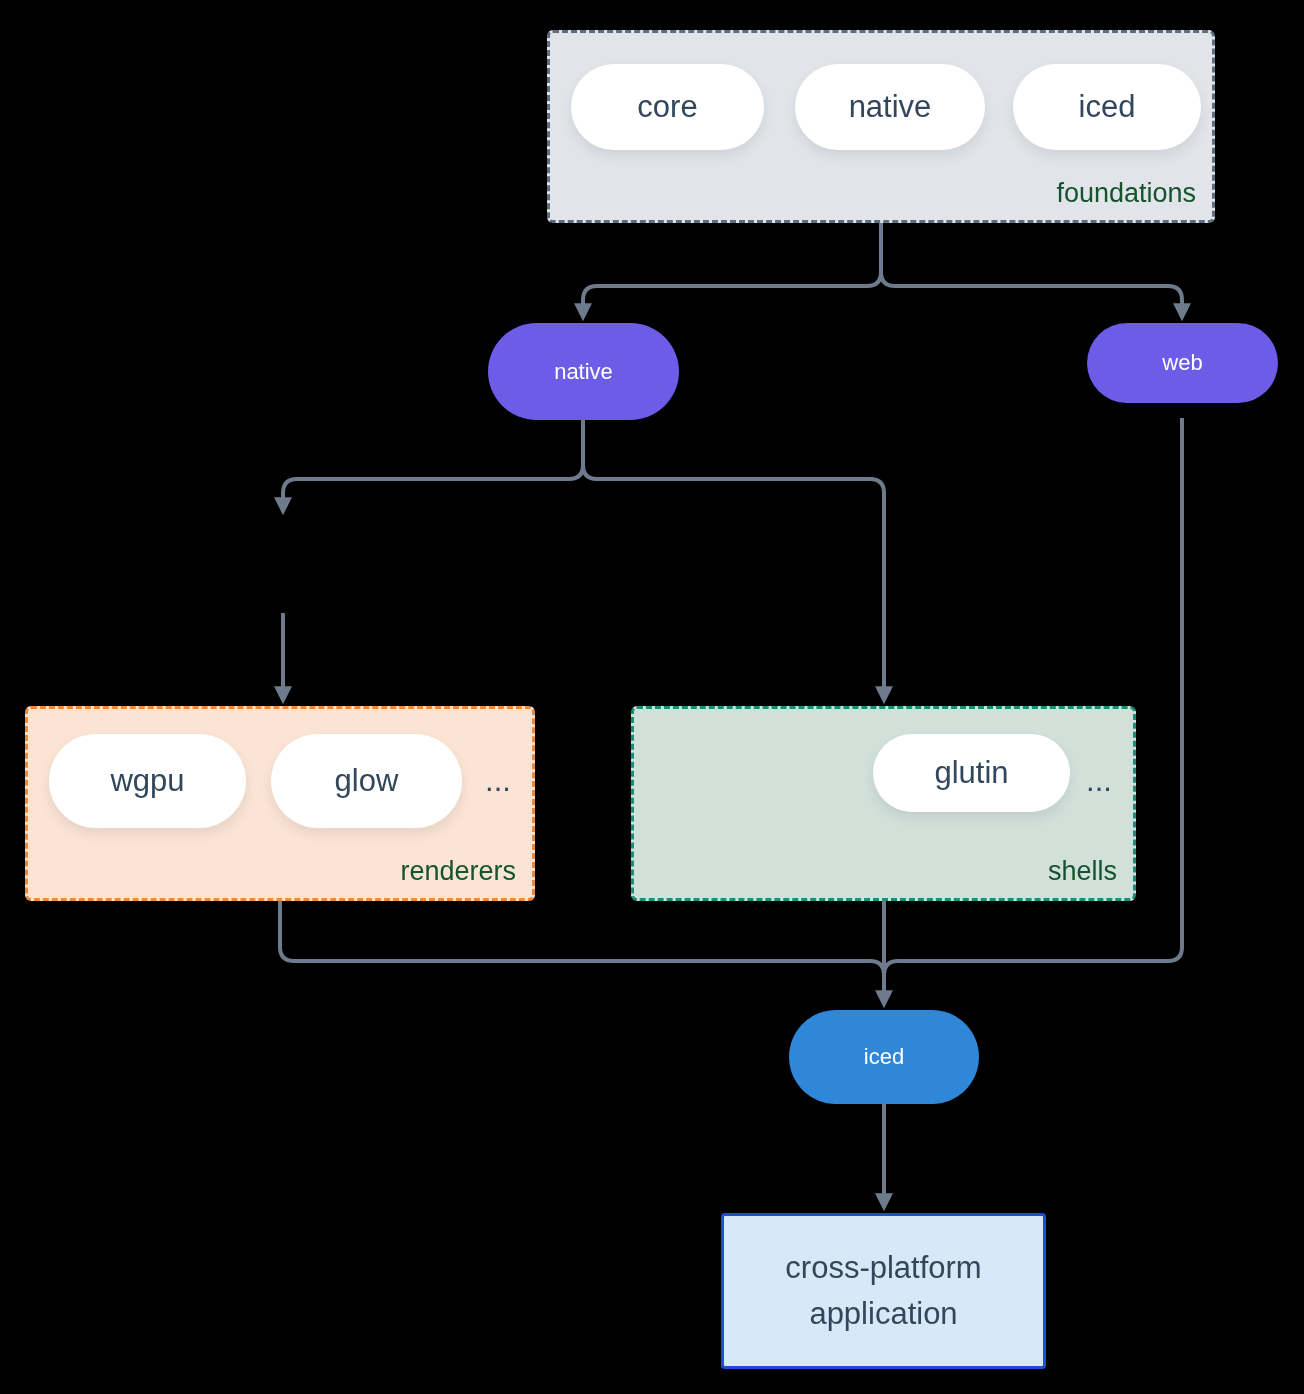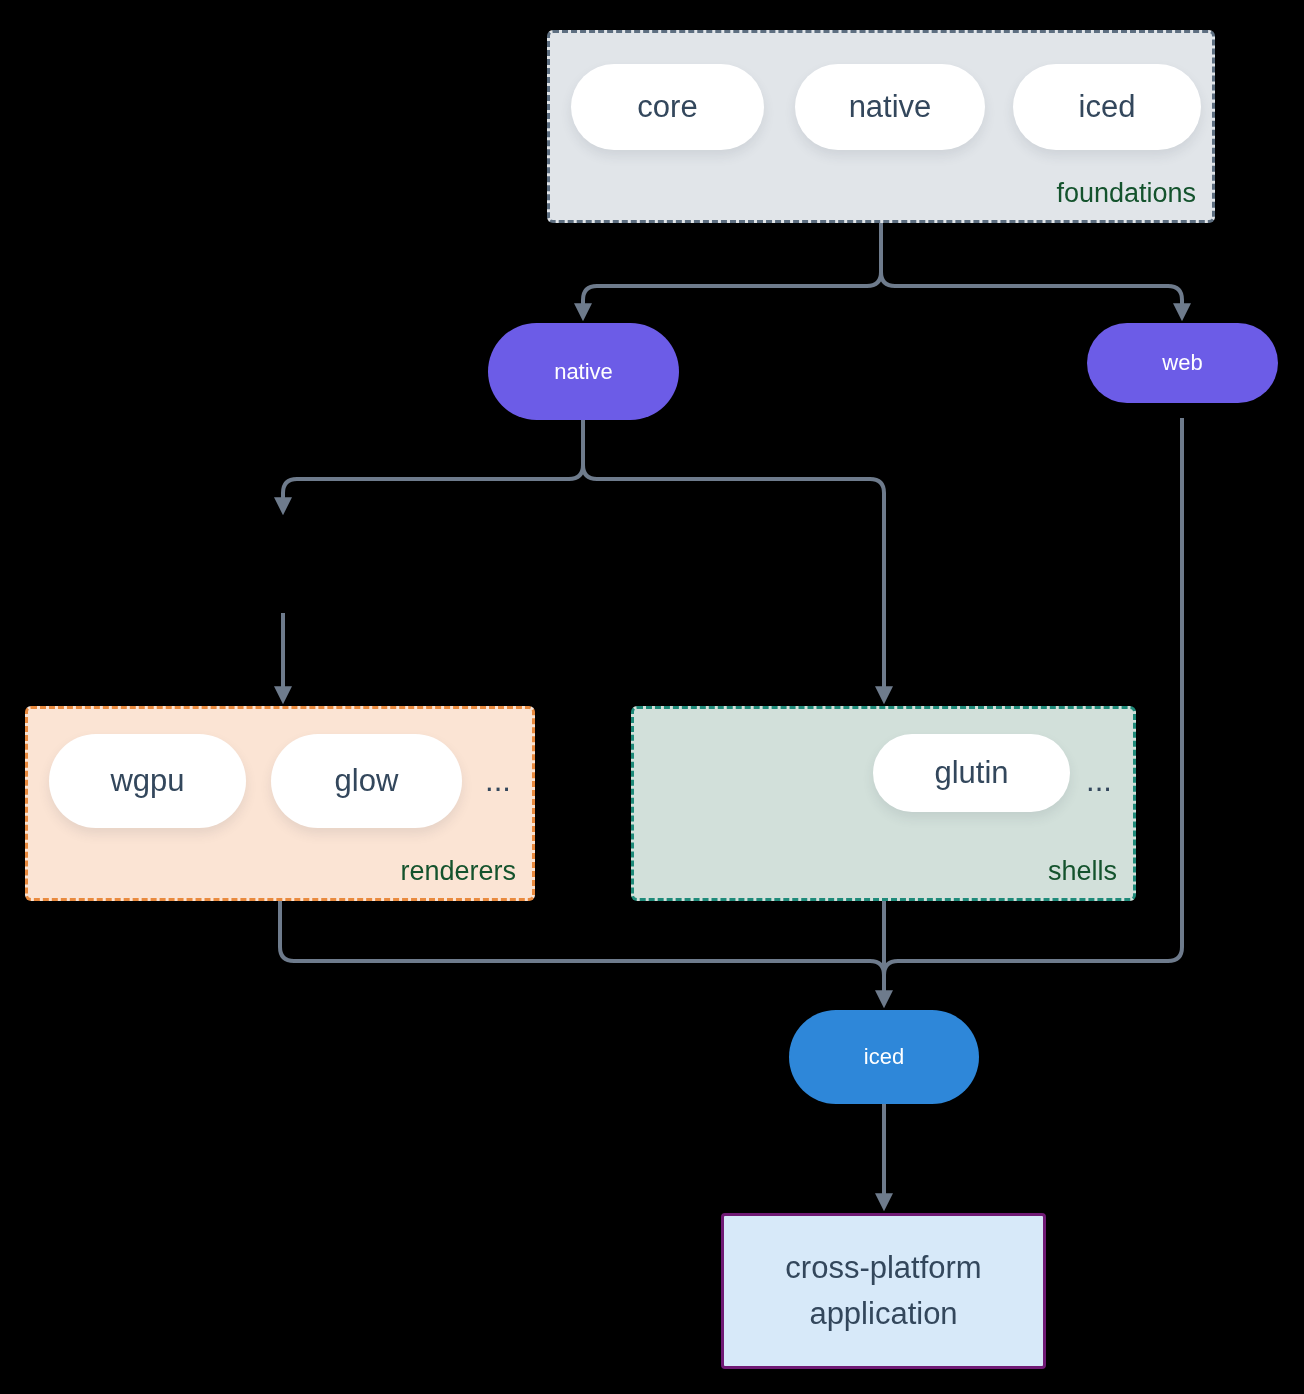--- a/index.html
+++ b/index.html
@@ -81,21 +81,21 @@
   }
   .node-native  { left: 488px;  top: 323px; width: 191px; height: 97px; background: #6c5ce7; }
   .node-web     { left: 1087px; top: 323px; width: 191px; height: 80px; background: #6c5ce7; }
   .node-graphics{ left: 188px;  top: 517px; width: 191px; height: 96px; background: #e5813c; }
   .node-iced    { left: 789px;  top: 1010px; width: 190px; height: 94px; background: #2e87d9; }
   
   .app-box {
     position: absolute;
     left: 721px; top: 1213px; width: 325px; height: 156px;
     background: #d7e9f9;
-    border: 3px solid #701a75;
+    border: 3px solid #1d4ed8;
     border-radius: 4px;
     box-sizing: border-box;
     display: flex;
     align-items: center;
     justify-content: center;
     text-align: center;
     font-size: 31px;
     line-height: 1.5;
     color: #33475c;
     padding: 0 40px;

